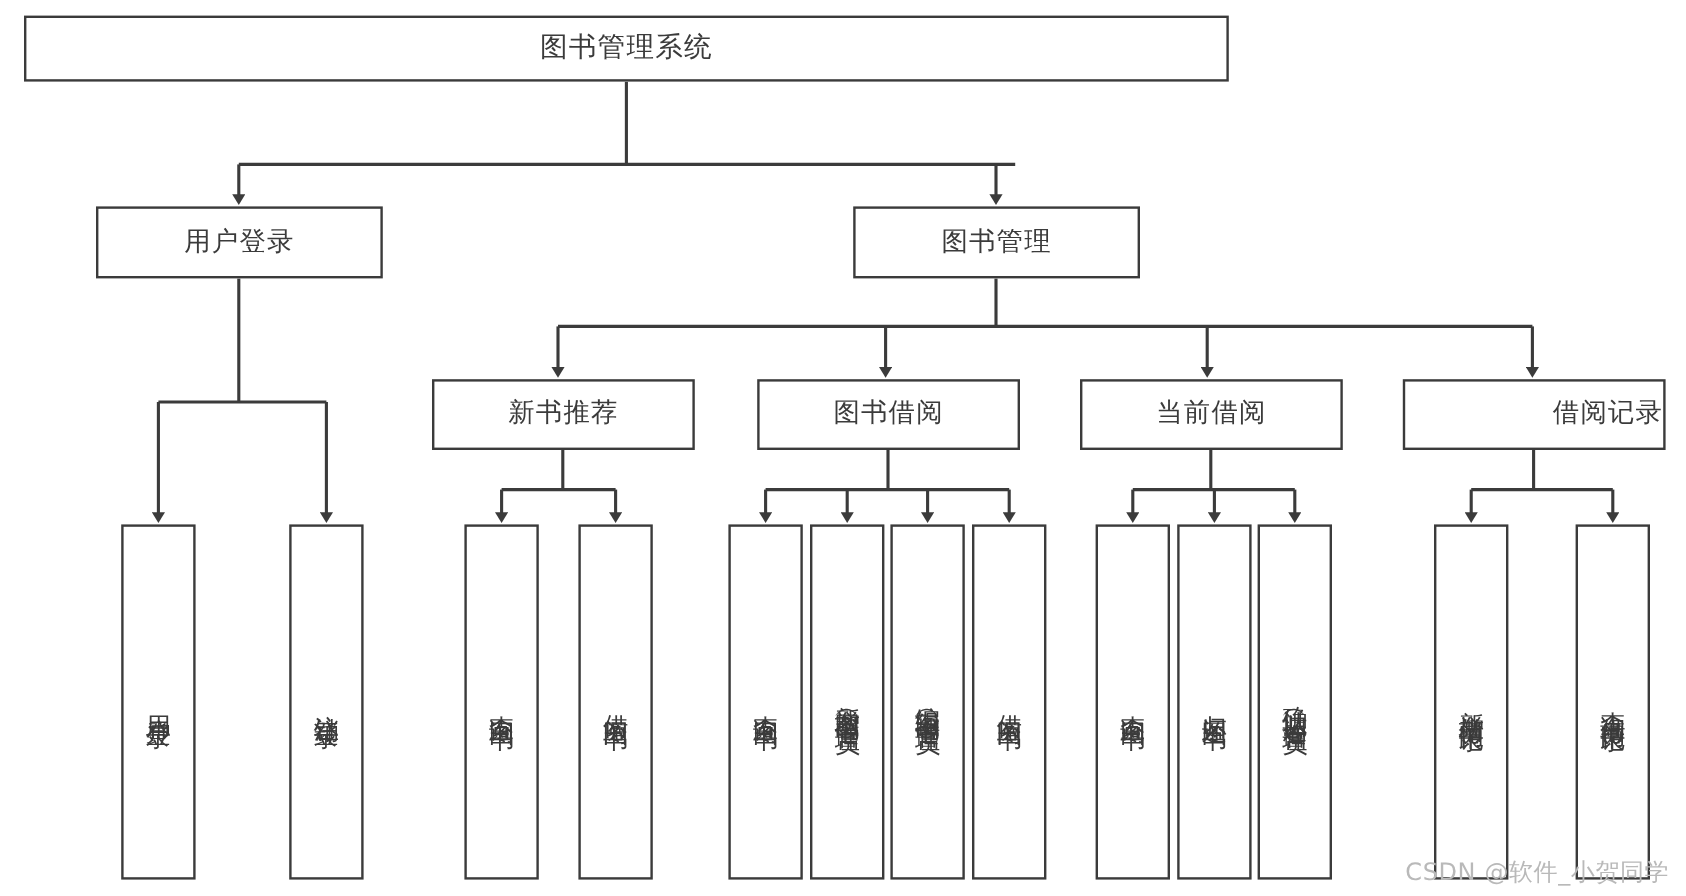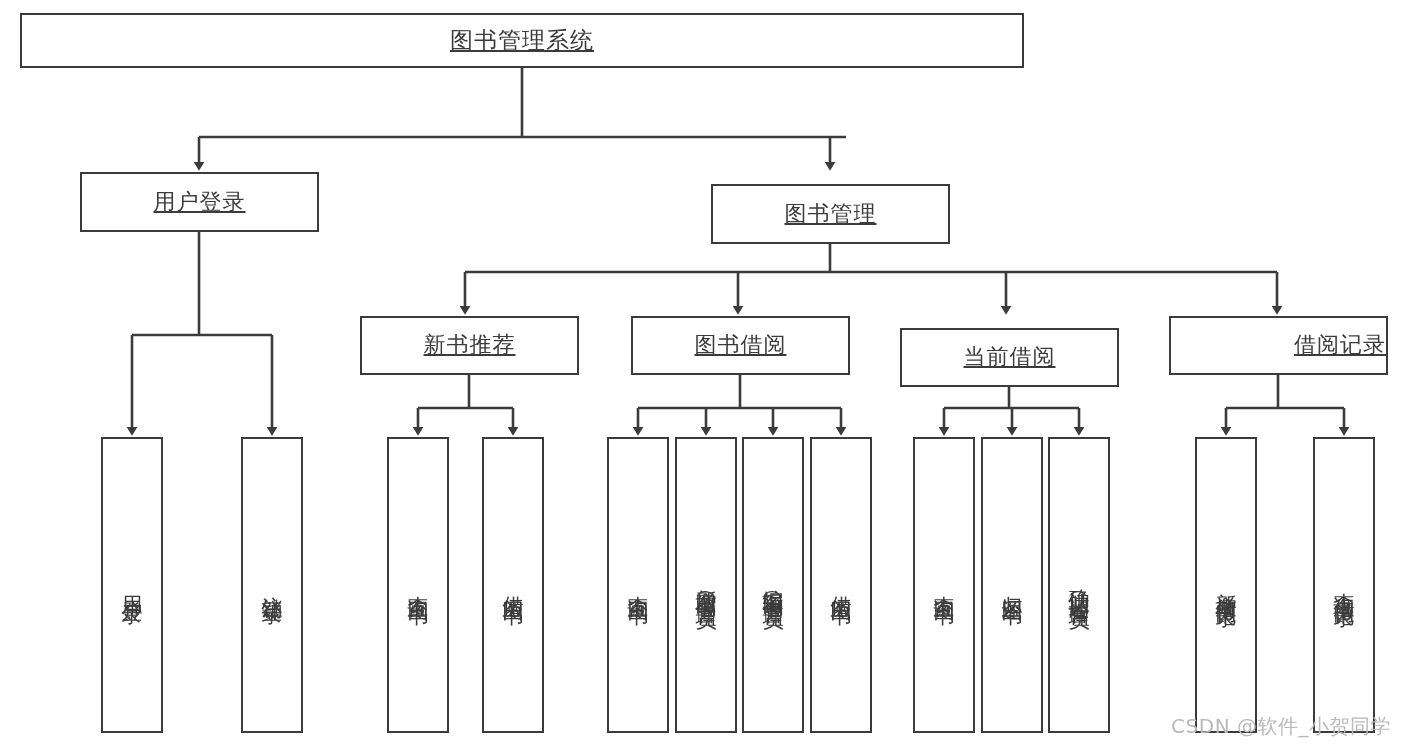--- a/index.html
+++ b/index.html
@@ -33,21 +33,20 @@
     background: #ffffff;
     display: flex;
     align-items: center;
     justify-content: center;
     color: #3b3b3b;
   }
   .node.horiz {
     font-size: 22px;
     letter-spacing: 1px;
     line-height: 1.1;
-    text-decoration: underline;
   }
   .node.root {
     font-size: 23px;
   }
   .node.vert {
     writing-mode: vertical-rl;
     text-orientation: upright;
     font-size: 21px;
     letter-spacing: 3px;
     line-height: 1.05;
@@ -125,31 +124,31 @@
     </g>
   </svg>
 
   <div class="node horiz root" style="left:20px; top:13px; width:1004px; height:55px;">
     <span>图书管理系统</span>
   </div>
 
   <div class="node horiz" style="left:80px; top:172px; width:239px; height:60px;">
     <span>用户登录</span>
   </div>
-  <div class="node horiz" style="left:711px; top:184px; width:239px; height:60px;">
+  <div class="node horiz" style="left:711px; top:172px; width:239px; height:60px;">
     <span>图书管理</span>
   </div>
 
   <div class="node horiz" style="left:360px; top:316px; width:219px; height:59px;">
     <span>新书推荐</span>
   </div>
   <div class="node horiz" style="left:631px; top:316px; width:219px; height:59px;">
     <span>图书借阅</span>
   </div>
-  <div class="node horiz" style="left:900px; top:316px; width:219px; height:59px;margin-top:12px;">
+  <div class="node horiz" style="left:900px; top:316px; width:219px; height:59px;">
     <span>当前借阅</span>
   </div>
   <div class="node horiz" style="left:1169px; top:316px; width:219px; height:59px;justify-content:flex-end;">
     <span>借阅记录</span>
   </div>
 
   <div class="node vert" style="left:101px; top:437px; width:62px; height:296px;">
     <span class="vtext">用户登录</span>
   </div>
   <div class="node vert" style="left:241px; top:437px; width:62px; height:296px;">

